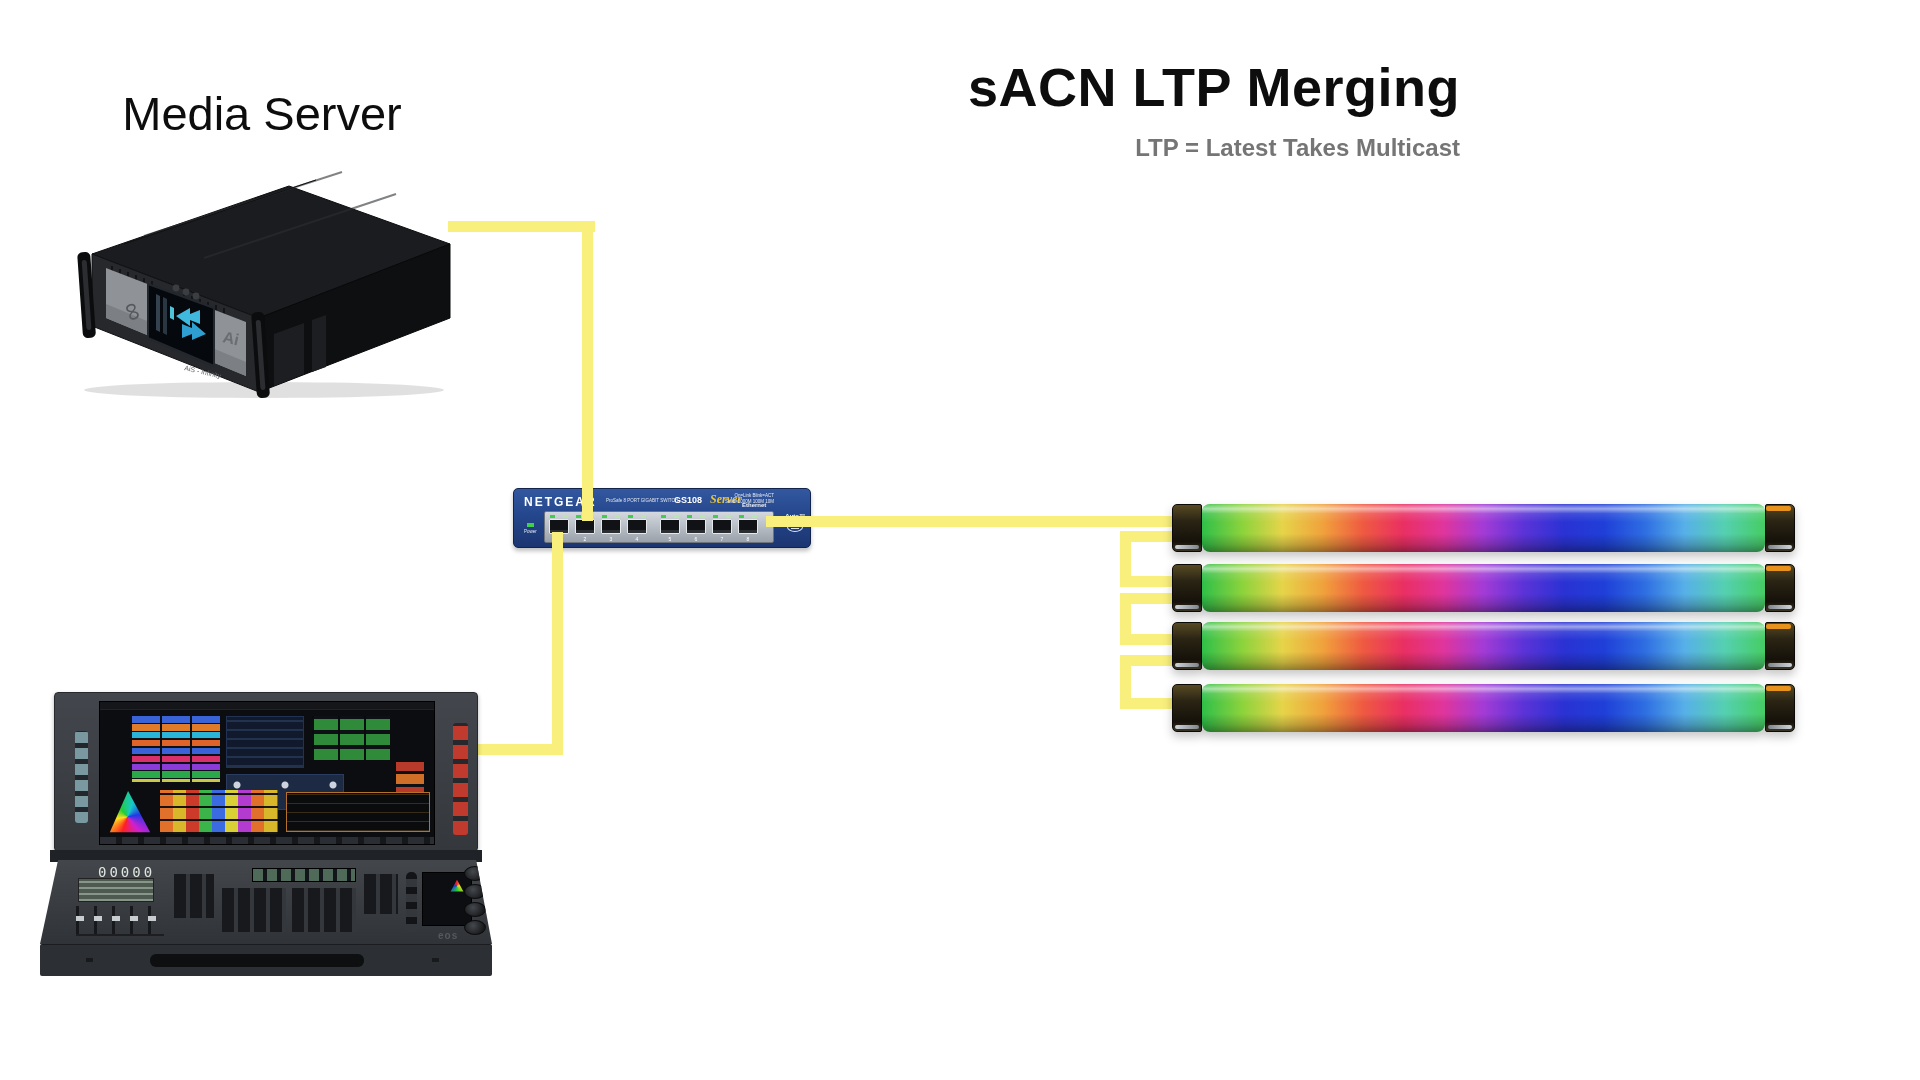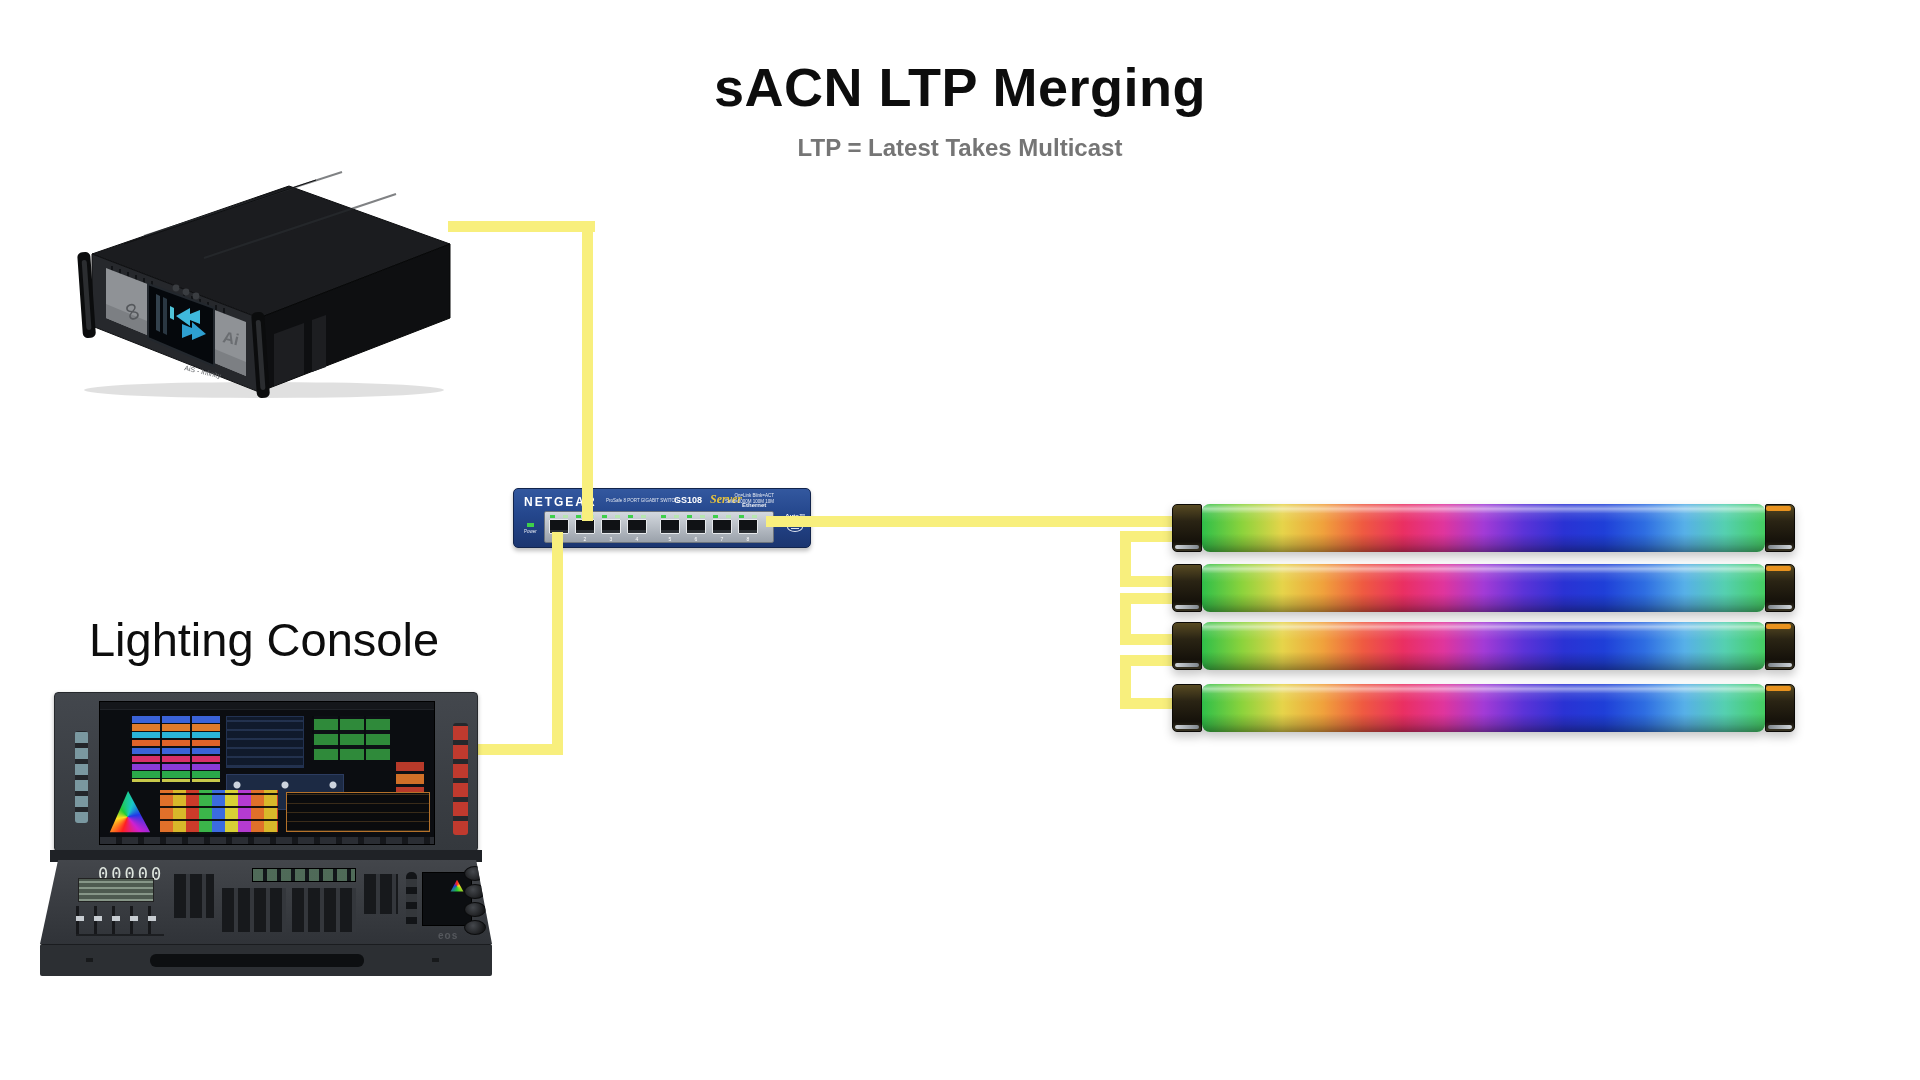--- a/index.html
+++ b/index.html
@@ -1,21 +1,21 @@
 <!DOCTYPE html>
 <html style="--cable: #F8EF7D; --capc: #2a2414; --capstripe: #e8921e;"><head>
 <meta charset="utf-8">
 <style>
   * { margin:0; padding:0; box-sizing:border-box; }
   html,body { background:#e9e9e9; }
   body { font-family:"Liberation Sans", sans-serif; }
   #canvas{ position:relative; width:1920px; height:1080px; background:#fff; overflow:hidden; margin:0 auto; }
 
   
-  .header{ position:absolute; left:460px; top:56px; width:1000px; text-align:center; }
+  .header{ position:absolute; left:460px; top:56px; width:1000px; text-align:right; }
   .title{ font-size:54px; font-weight:bold; color:#0d0d0d; letter-spacing:.5px; }
   .subtitle{ margin-top:16px; font-size:24px; font-weight:bold; color:#757575; }
   .device-label{ position:absolute; font-size:47px; color:#0d0d0d; text-align:center; }
   #ms-label{ left:67px; top:86px; width:390px; }
   #lc-label{ left:36px; top:612px; width:456px; }
   .note{ position:absolute; left:1045px; top:264px; width:770px; text-align:center;
          font-size:31px; color:#111; line-height:43px; }
   .cable-label{ position:absolute; left:770px; top:474px; width:400px; text-align:center;
                 font-size:22px; font-weight:bold; color:#7a7a7a; }
 
@@ -133,21 +133,21 @@
   .lc-bottombar{ position:absolute; left:0; bottom:0; width:100%; height:7px; background:#15171b;
       background-image:repeating-linear-gradient(90deg,#2a2d33 0 16px, transparent 16px 22px); }
   .lc-bezel-left{ position:absolute; left:20px; top:38px; width:13px; height:92px; border-radius:3px;
       background:repeating-linear-gradient(0deg, #7a98a0 0 11px, #23262a 11px 16px); }
   .lc-bezel-right{ position:absolute; left:398px; top:30px; width:15px; height:112px; border-radius:3px;
       background:repeating-linear-gradient(0deg, #c03a2e 0 14px, #26282c 14px 19px); }
   .lc-hinge{ position:absolute; left:10px; top:160px; width:432px; height:12px; background:#1f2226; }
   .lc-desk{ position:absolute; left:0; top:170px; width:452px; height:84px;
       clip-path:polygon(4% 0, 96.5% 0, 100% 100%, 0 100%);
       background:linear-gradient(180deg,#43464b,#303338); }
-  .lc-digits{ position:absolute; left:58px; top:4px; font-size:17px; letter-spacing:3px; color:#dfe6df;
+  .lc-digits{ position:absolute; left:58px; top:4px; font-size:14px; letter-spacing:3px; color:#dfe6df;
       font-family:"DejaVu Sans Mono", monospace; }
   .lc-lcd{ position:absolute; left:38px; top:18px; width:76px; height:24px; background:#4e5a50;
       border:1px solid #222; background-image:repeating-linear-gradient(0deg, rgba(220,240,220,.4) 0 2px, transparent 2px 6px); }
   .lc-faders{ position:absolute; left:36px; top:46px; width:88px; height:30px;
       background:repeating-linear-gradient(90deg, #17181b 0 3px, transparent 3px 18px);
       border-bottom:2px solid #1c1e21; }
   .lc-faders::after{ content:""; position:absolute; left:0; top:10px; width:100%; height:5px;
       background:repeating-linear-gradient(90deg, #c8cdd2 0 8px, transparent 8px 18px); }
   .lc-lcdstrip{ position:absolute; left:212px; top:8px; width:104px; height:14px; background:#12161a;
       border:1px solid #000; background-image:repeating-linear-gradient(90deg, rgba(140,190,150,.5) 0 10px, transparent 10px 14px); }
@@ -187,21 +187,21 @@
 </head>
 <body>
 
 <div id="canvas">
 
   <div class="header">
     <div class="title">sACN LTP Merging</div>
     <div class="subtitle">LTP = Latest Takes Multicast</div>
   </div>
 
-  <div class="device-label" id="lc-label">Lighting Console</div>
+  <div class="device-label" id="ms-label">Media Server</div>
 
   <div class="note">
   </div>
 
 
   <div class="cable" id="c-ms-h"></div>
   <div class="cable" id="c-ms-v"></div>
   <div class="cable" id="c-lc-h"></div>
   <div class="cable" id="c-lc-v"></div>
   <div class="cable" id="c-sw-out"></div>

